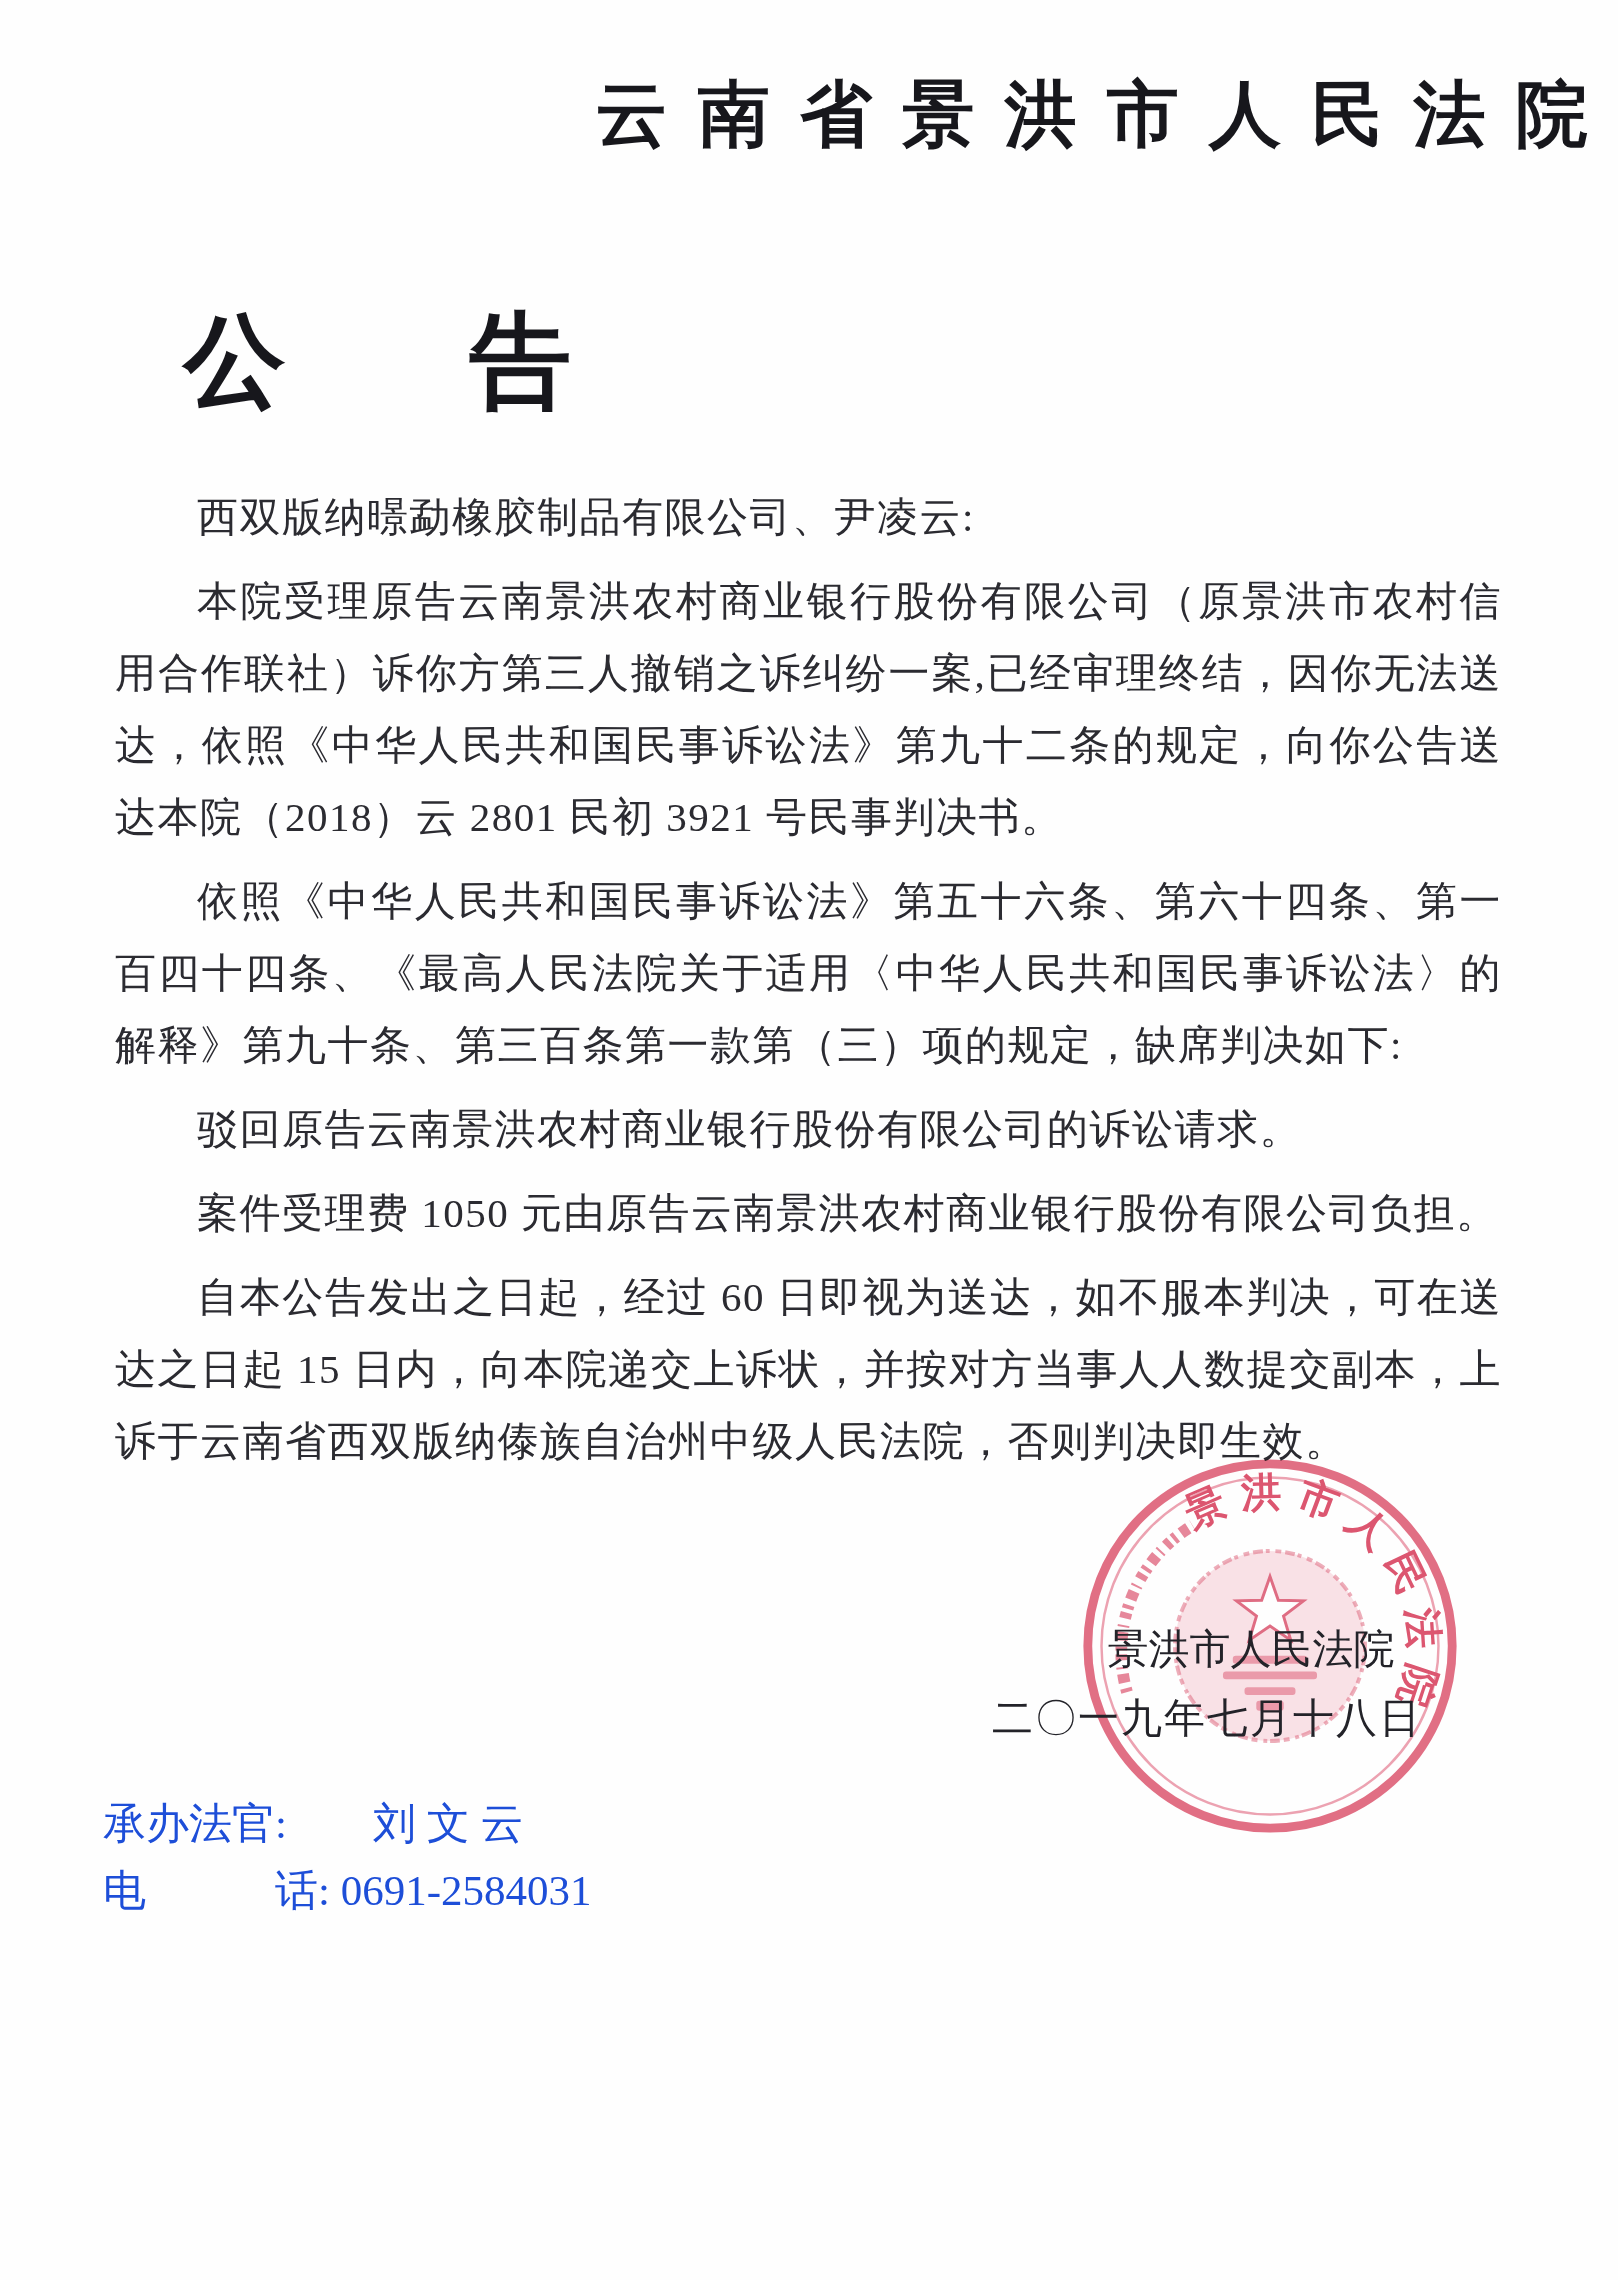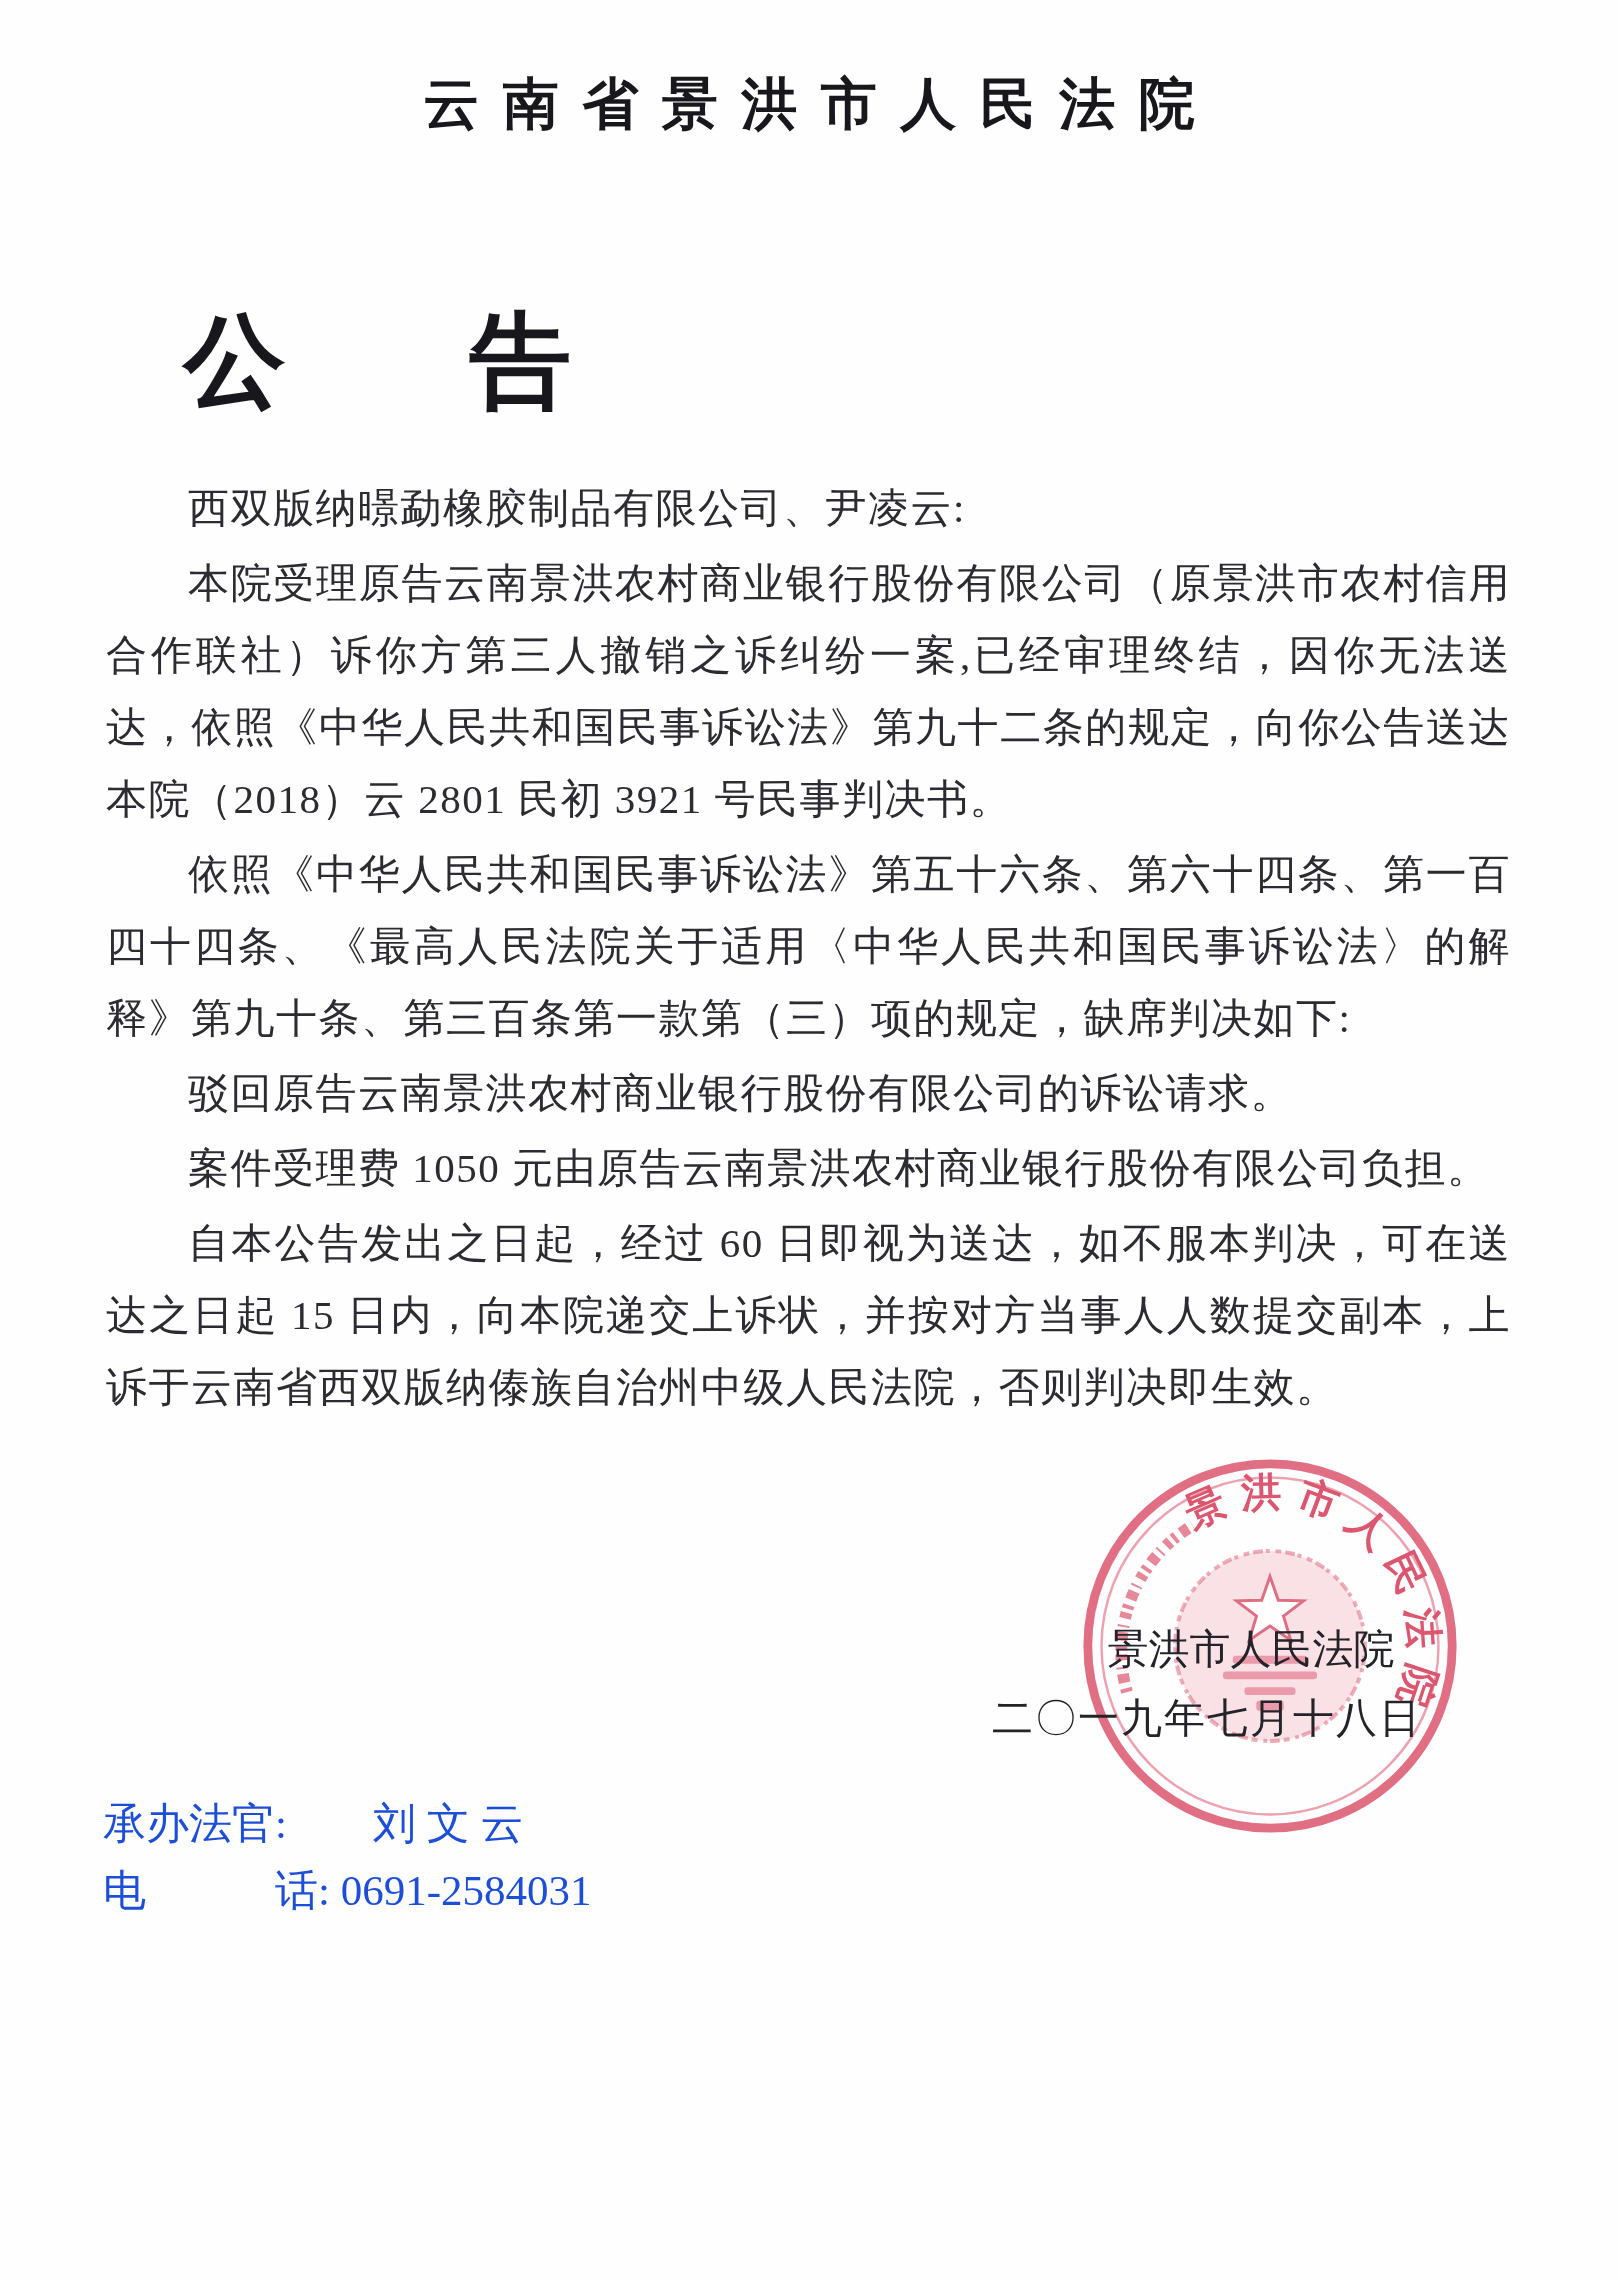--- a/index.html
+++ b/index.html
@@ -7,39 +7,39 @@
     position:relative;
     width:1618px;height:2281px;
     margin:0 auto;
     background:#fefefe;
     overflow:hidden;
     font-family:"Liberation Serif","DejaVu Serif",serif;
     color:#2b2b31;
   }
   .doc-title{
     position:absolute;top:67px;left:0;right:0;
-    text-align:center;
-    font-size:56px;font-weight:bold;color:#17171c;
+    text-align:right;
+    font-size:72px;font-weight:bold;color:#17171c;
     letter-spacing:0.42em;text-indent:0.42em;
     white-space:nowrap;
   }
   .notice-title{
     position:absolute;top:294px;left:0;right:0;
     text-align:left;
     font-size:102px;font-weight:bold;color:#17171c;
     letter-spacing:1.8em;text-indent:1.8em;
     white-space:nowrap;
   }
   .body-text{
     position:absolute;top:469px;left:103px;width:1411px;
     font-size:41px;line-height:72px;
     letter-spacing:1.5px;
   }
   .body-text p{
-    margin:3px;
+    margin:12px;
     text-indent:2em;
     text-align:justify;
     text-justify:inter-ideograph;
   }
   .signature{
     position:absolute;top:1615px;right:196px;
     text-align:right;
     font-size:41px;line-height:69px;
     color:#232329;
     z-index:3;

